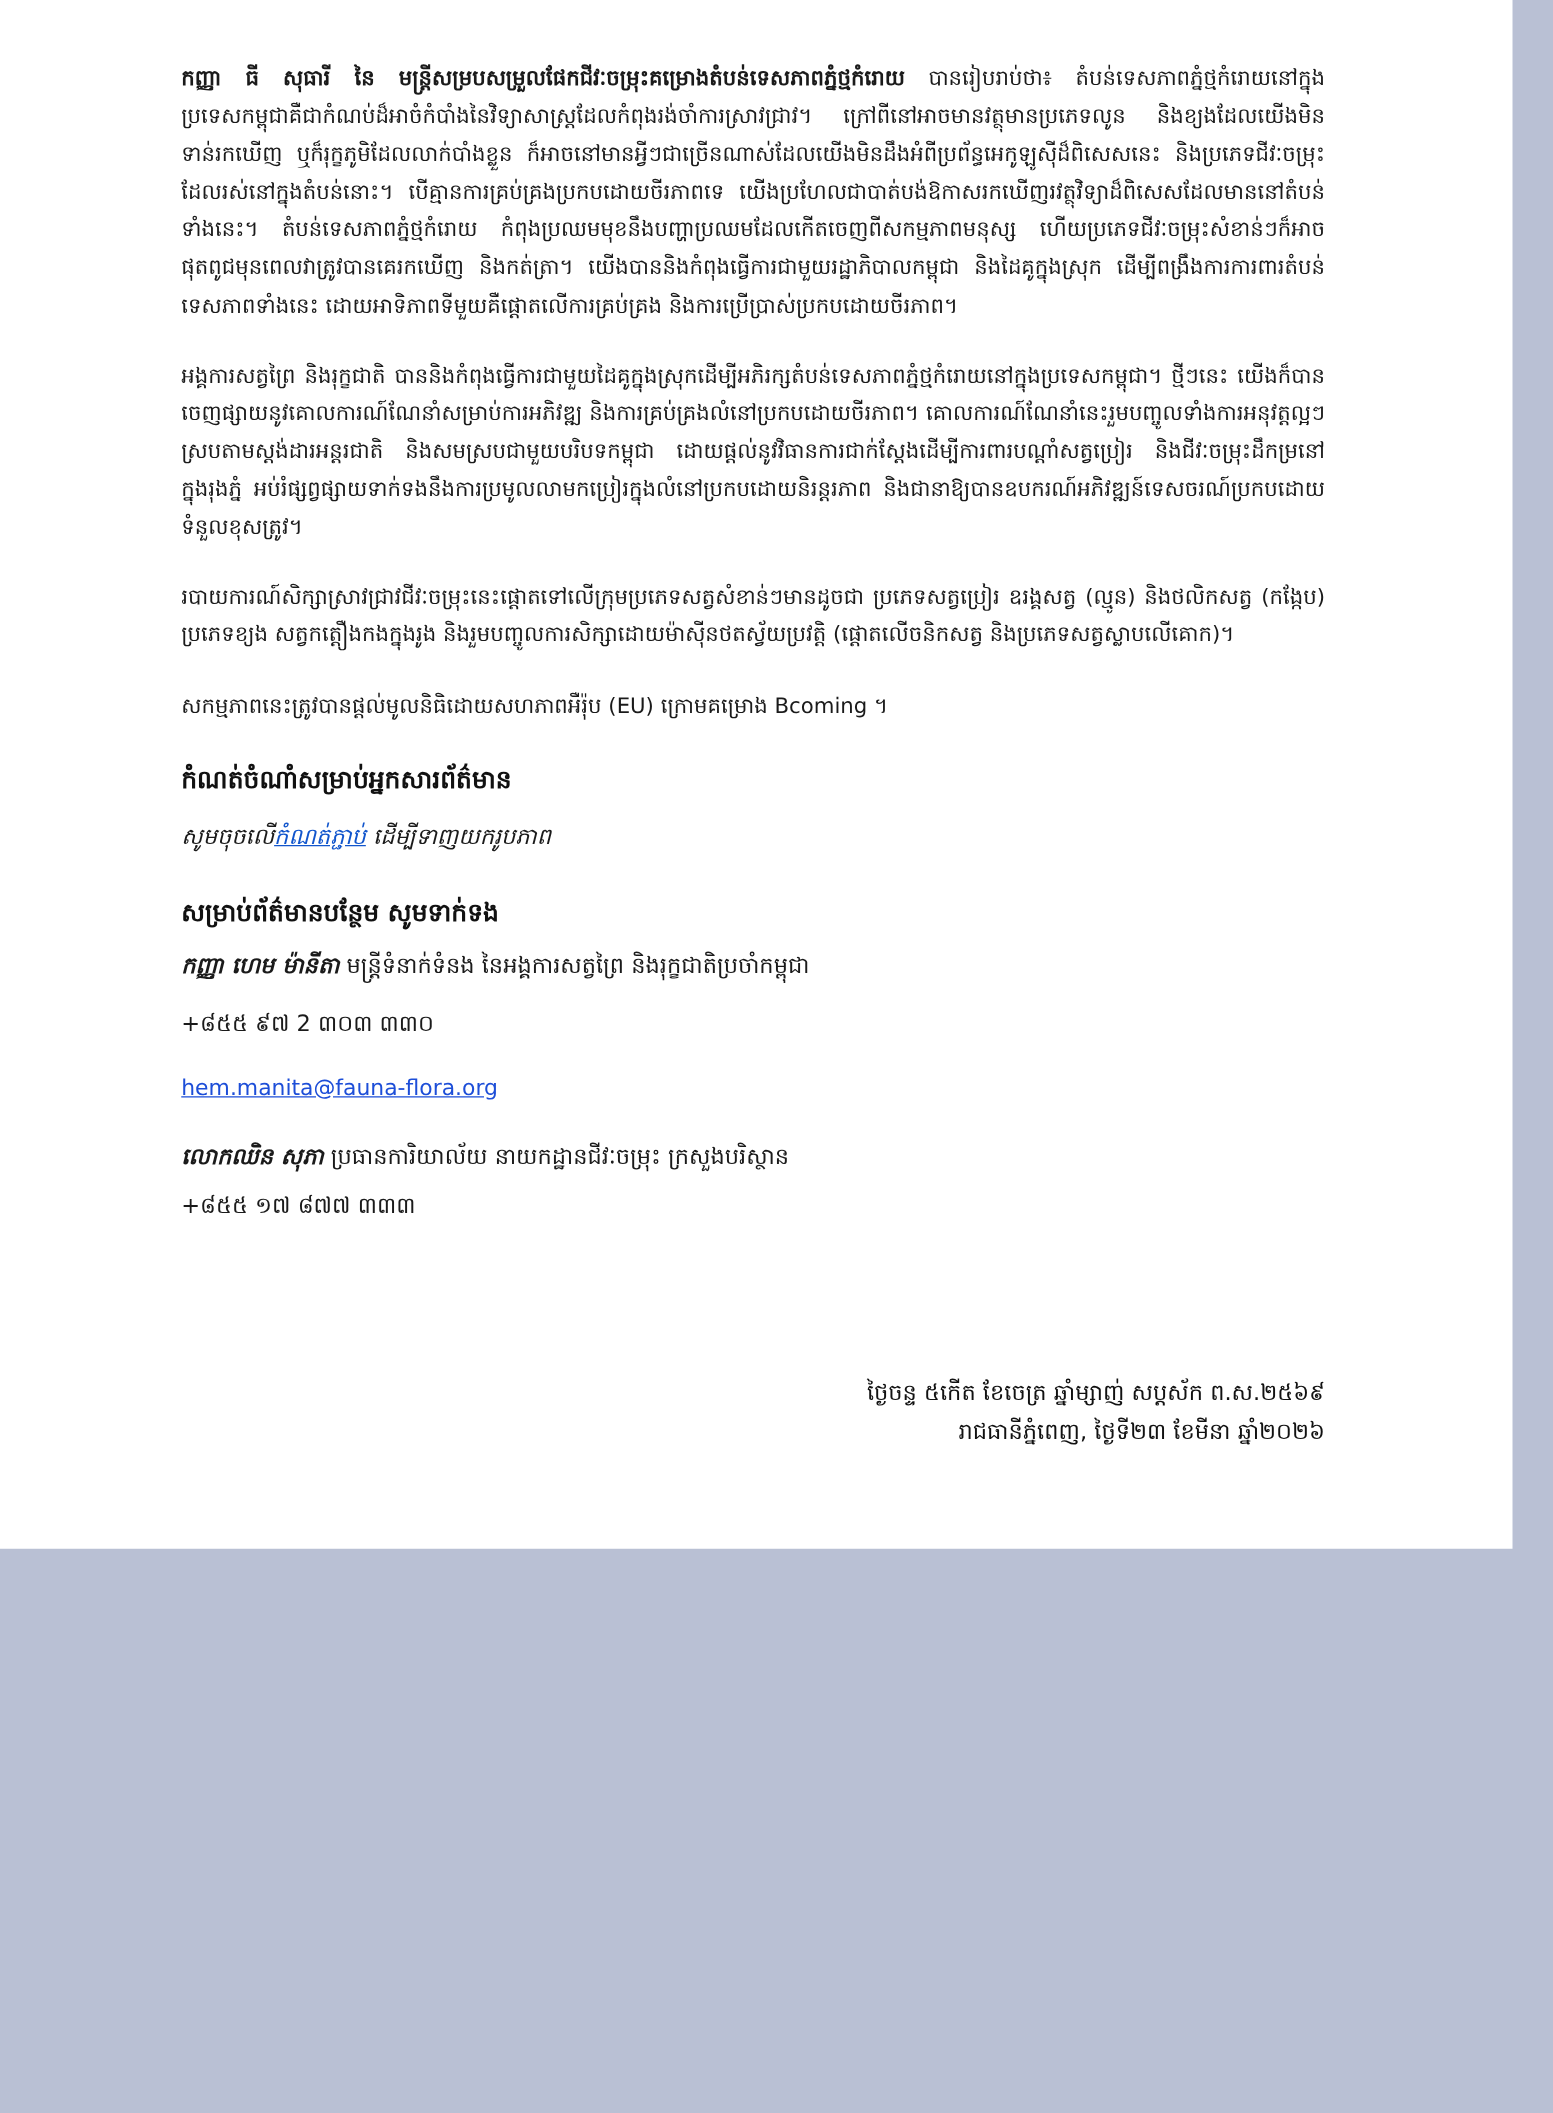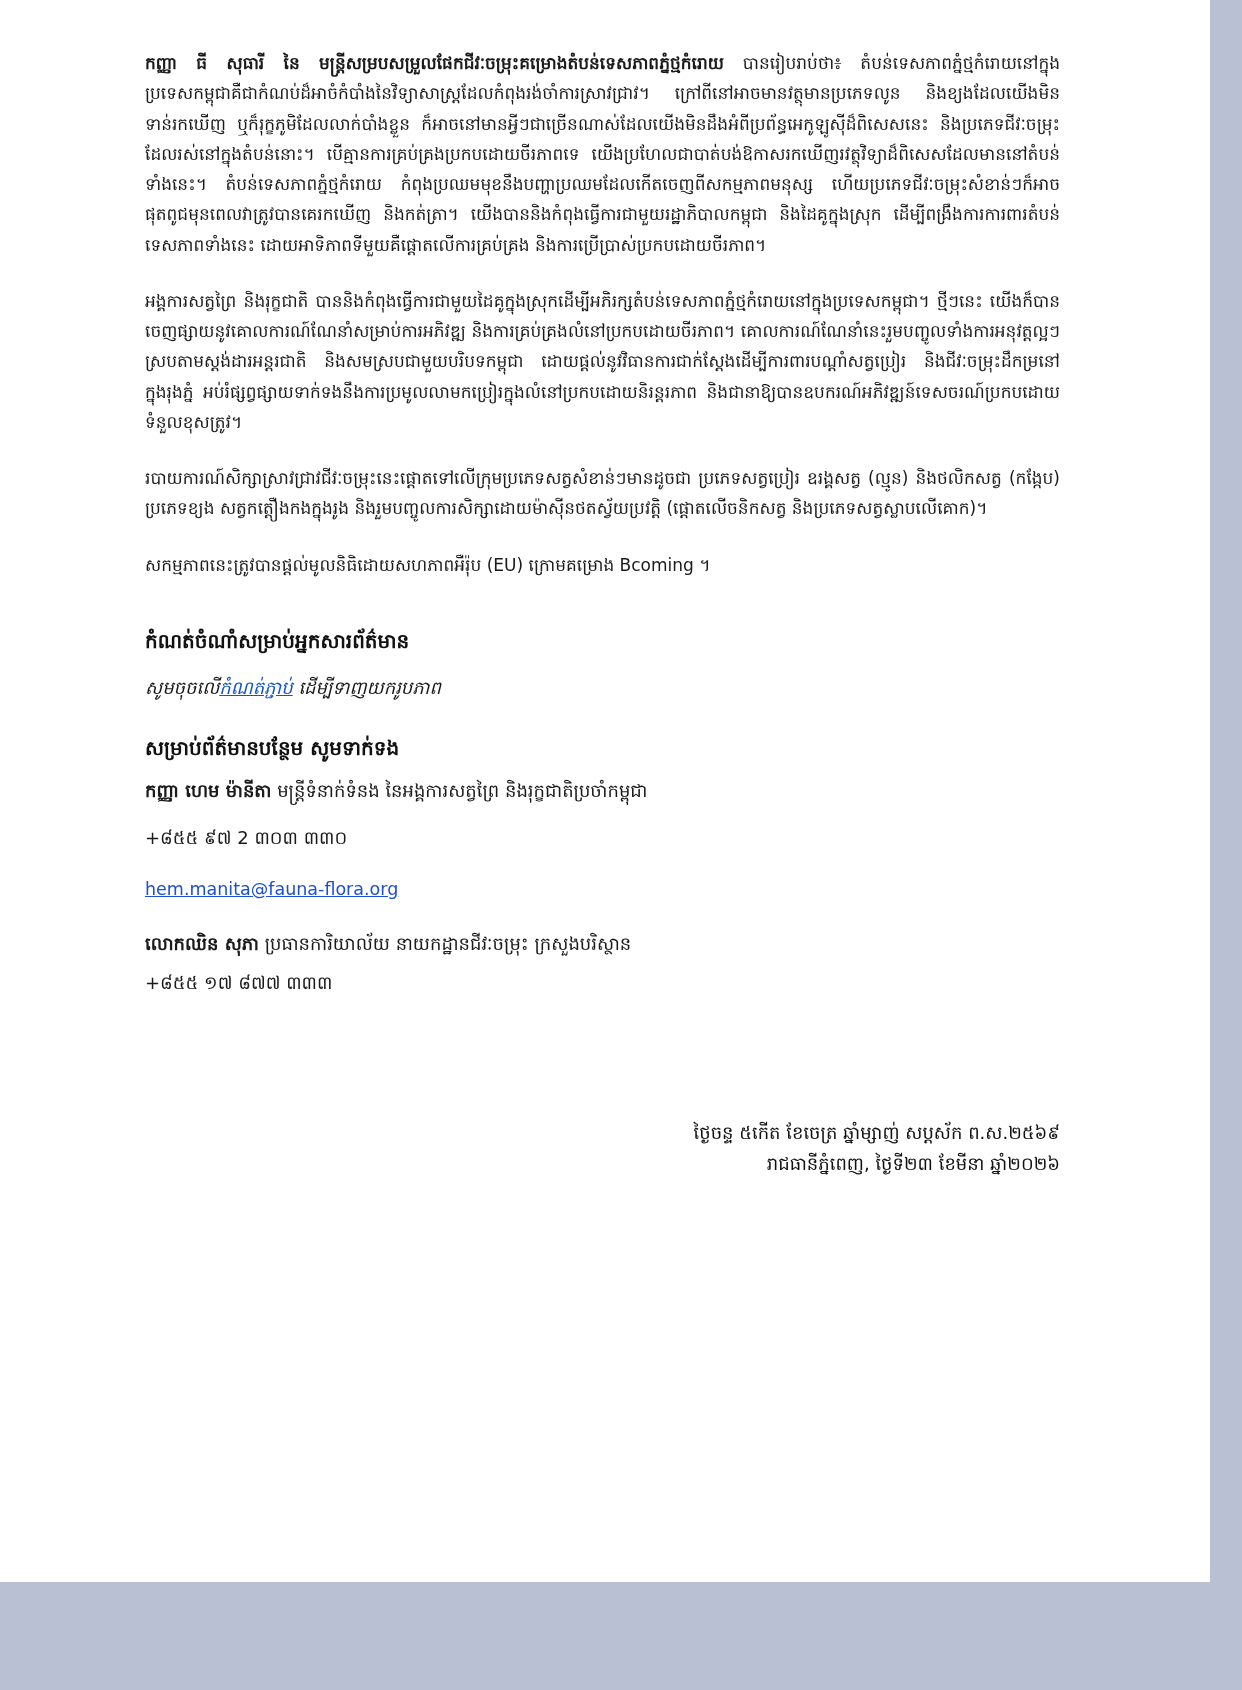--- a/index.html
+++ b/index.html
@@ -8,21 +8,21 @@
     background: #b9c0d4;
   }
   body {
     width: 1242px;
     height: 1690px;
     font-family: "DejaVu Sans", sans-serif;
   }
   .page {
     position: relative;
     width: 1210px;
-    height: 1582px;
+    height: 1239px;
     background: #ffffff;
     box-sizing: border-box;
     padding: 48px 150px 0 145px;
     overflow: hidden;
   }
   .page::after {
     content: "";
     position: absolute;
     top: 0;
     right: 0;
@@ -38,21 +38,21 @@
     font-family: "DejaVu Sans", sans-serif;
   }
   .body-text {
     font-size: 17px;
     line-height: 1.78;
   }
   h2 {
     font-size: 20px;
     font-weight: bold;
     color: #111;
-    margin: 46px 0 16px 0;
+    margin: 28px 0 16px 0;
     line-height: 1.5;
   }
   h2.tight {
     margin-top: 30px;
     margin-bottom: 14px;
   }
   .italic-line {
     font-style: italic;
     font-size: 18px;
     margin: 0 0 20px 0;
@@ -62,20 +62,21 @@
     color: #1155cc;
     text-decoration: underline;
   }
   .contact-name {
     font-size: 18px;
     margin: 0 0 16px 0;
     line-height: 1.6;
   }
   .contact-name b {
     font-weight: bold;
+    font-style: italic;
   }
   .phone {
     font-size: 18px;
     margin: 0 0 20px 0;
   }
   .email {
     font-size: 17.5px;
     margin: 0 0 26px 0;
   }
   .email a {

